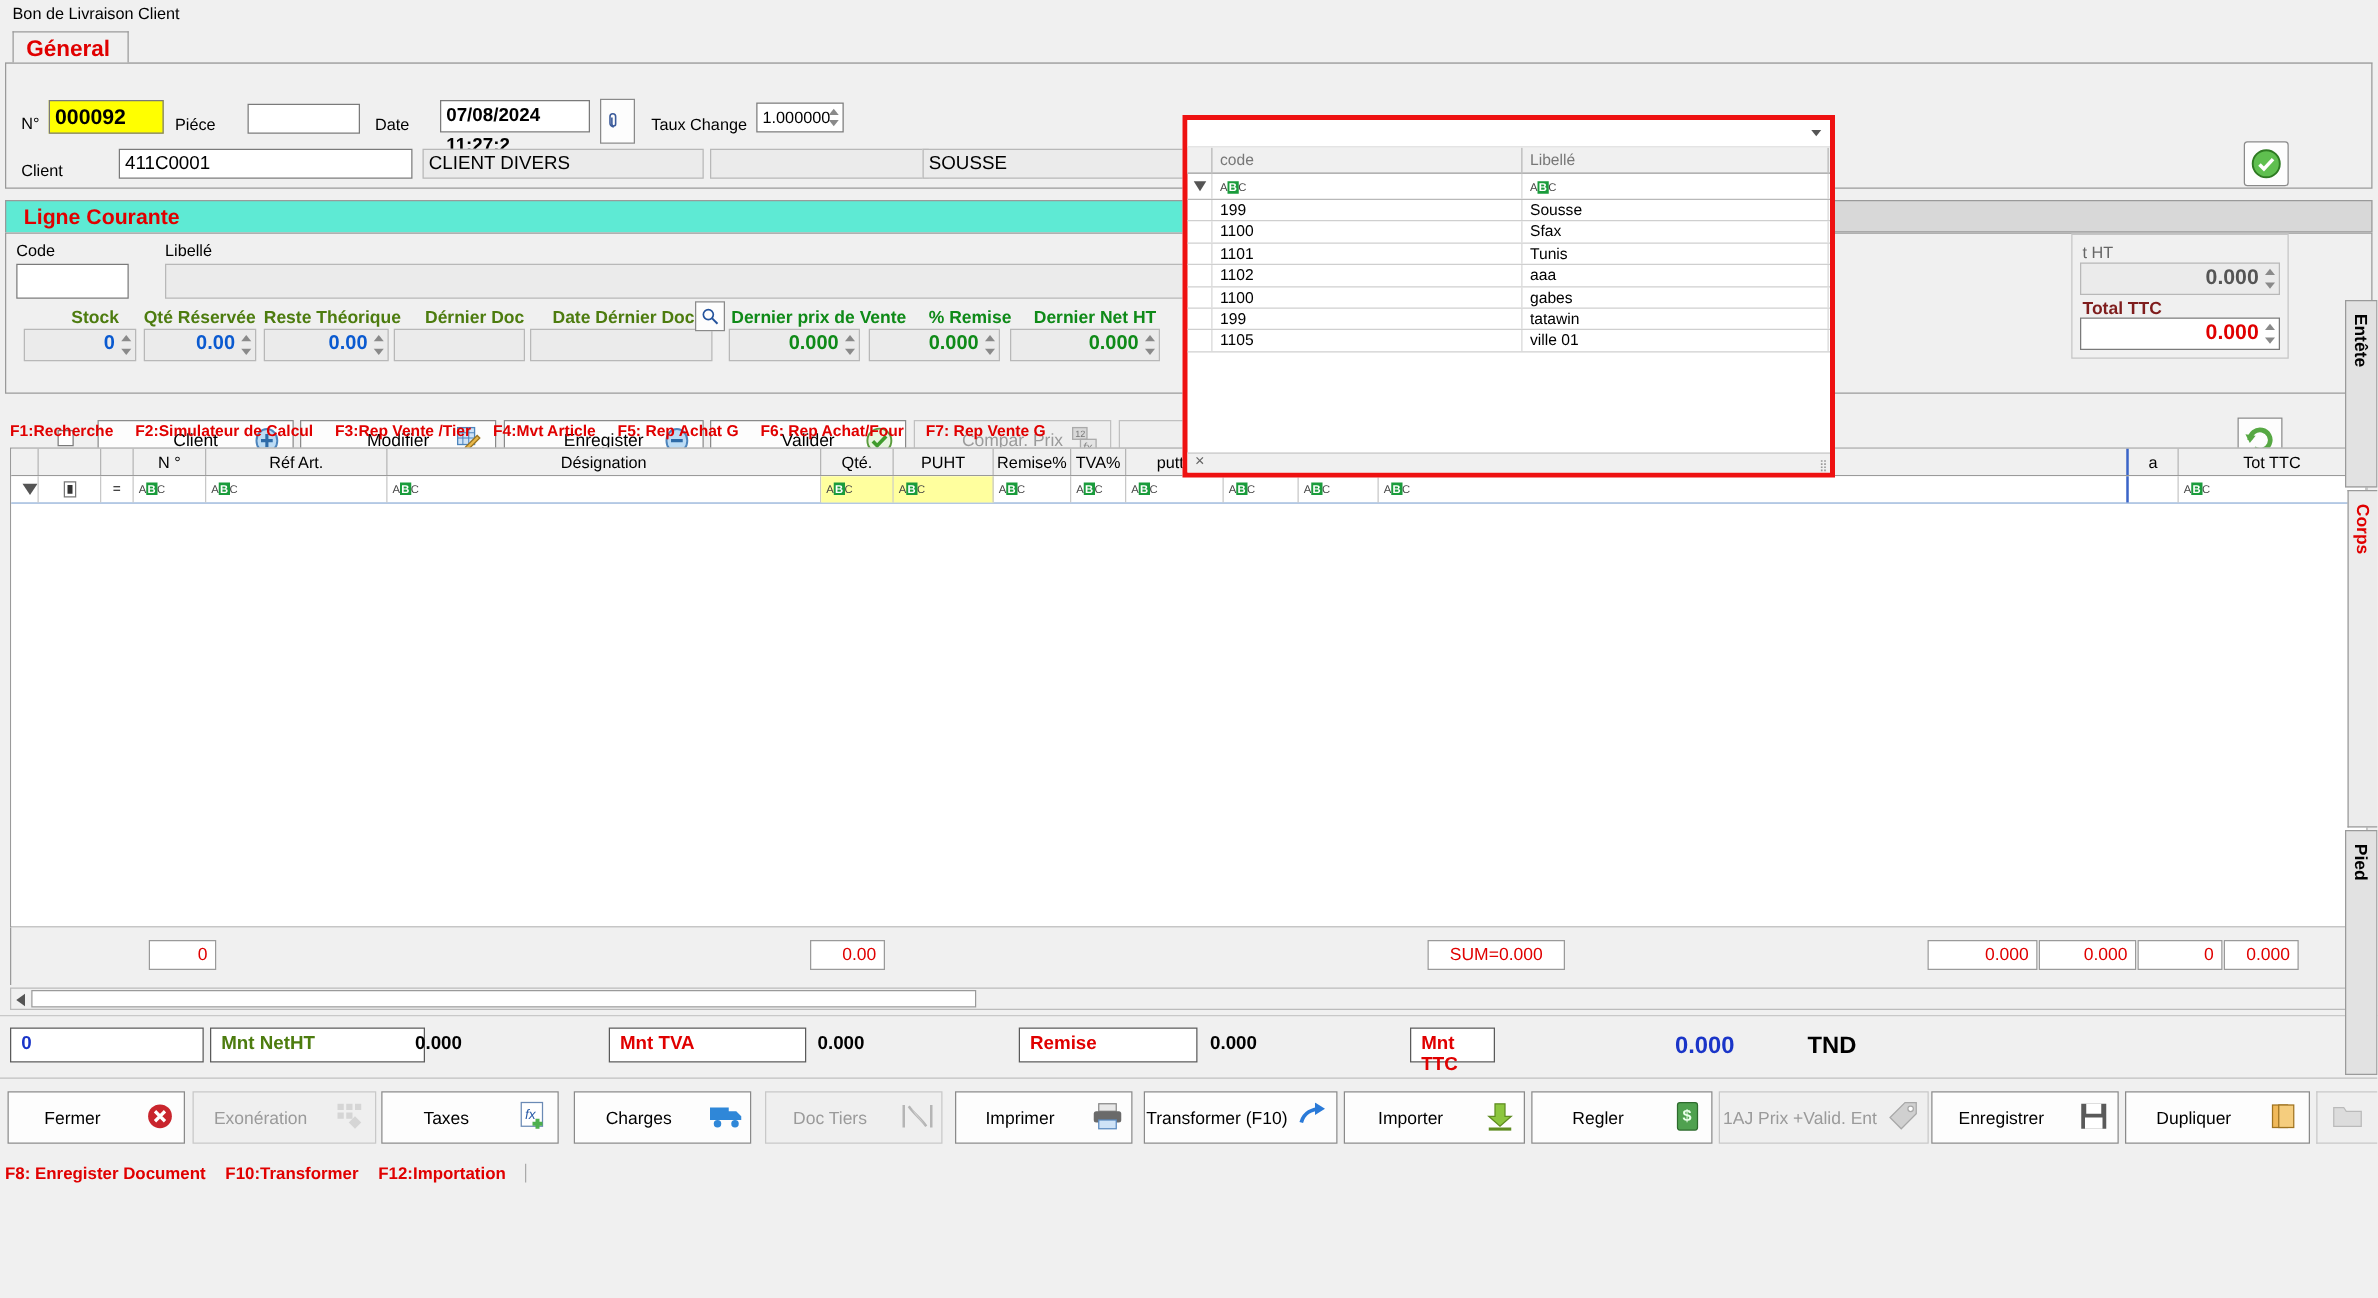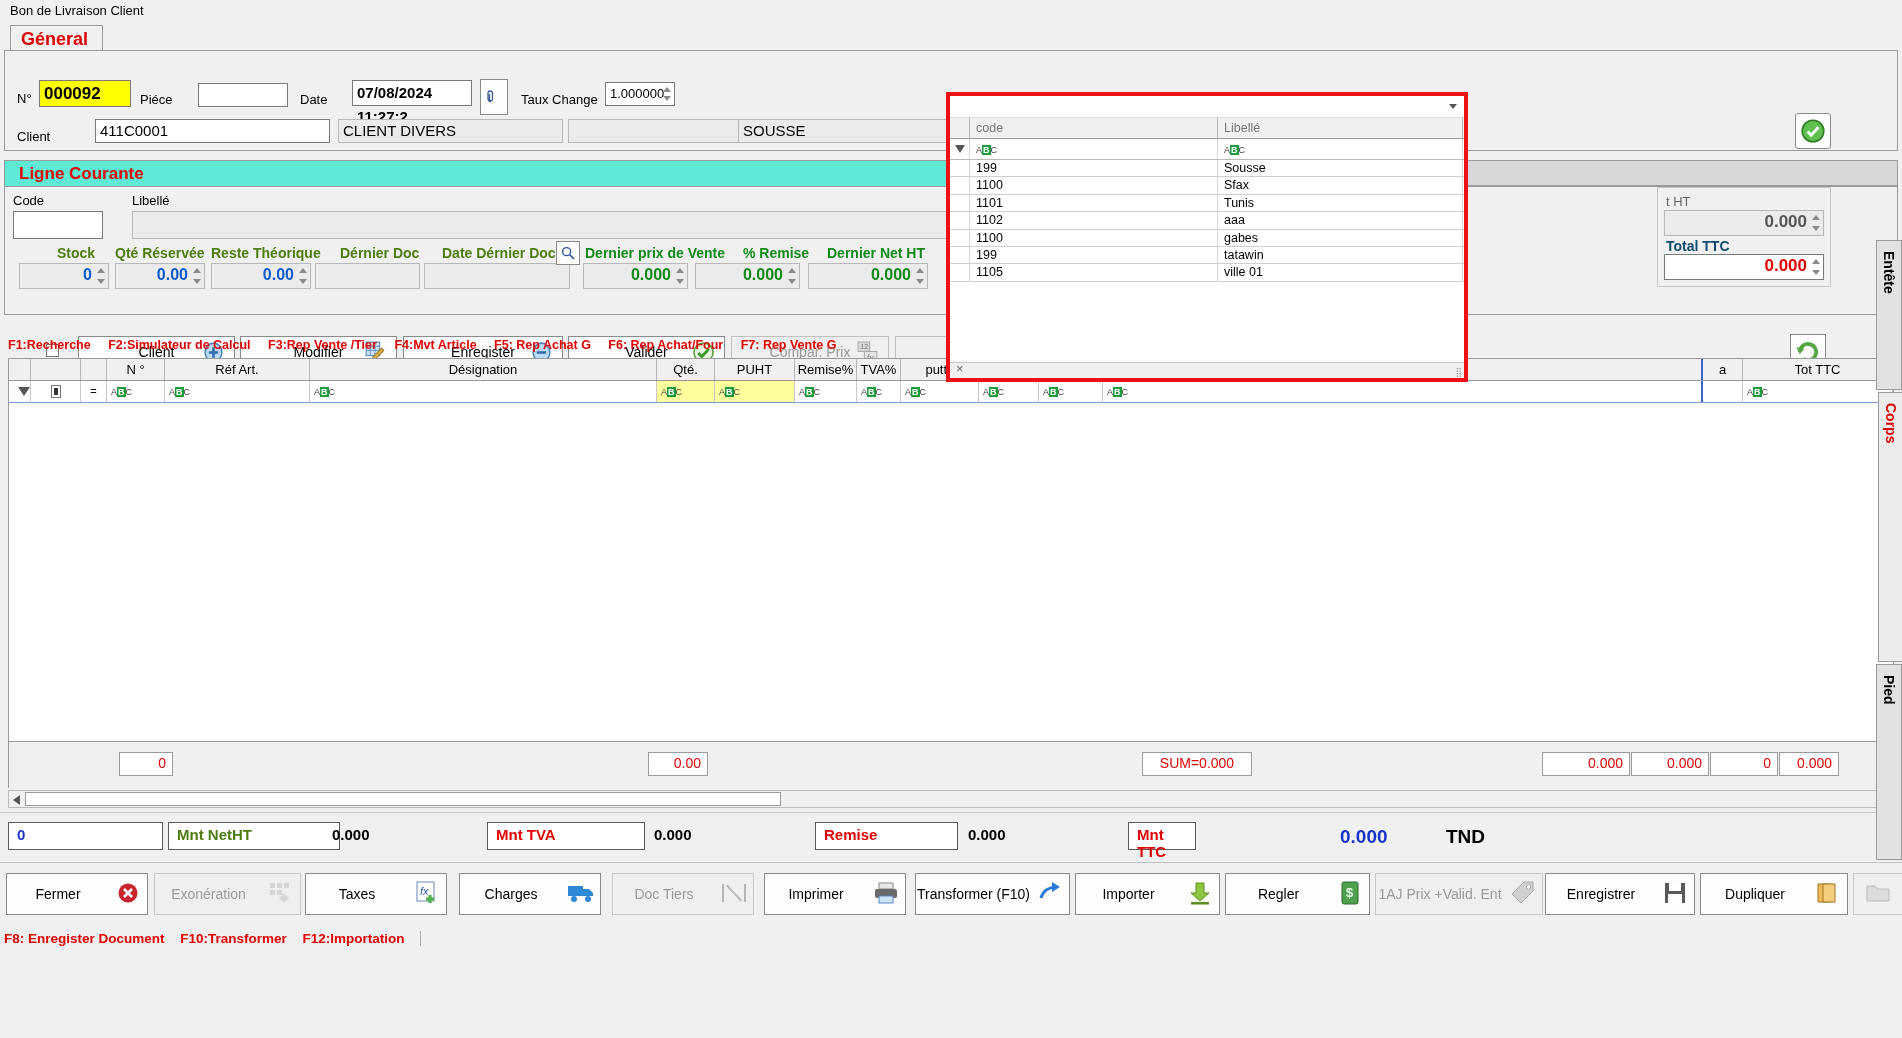--- a/index.html
+++ b/index.html
@@ -68,21 +68,21 @@
     border:1px solid #9a9a9a; border-bottom:1px solid #9a9a9a; background:#d8d8d8;
     font-size:14px; padding:5px 0 0 14px; color:#000;
   }
   .lc-body {
     position:absolute; left:0; top:26px; width:1894px; height:129px;
     border:1px solid #9a9a9a; background:#f0f0f0;
   }
   .hdr-b { font-weight:bold; font-size:14px; }
   .blue { color:#4d7c0f; }
   .green { color:#0f8a18; }
-  .red { color:#0c4a6e; }
+  .red { color:#7f1d1d; }
 
   
   .abtn {
     position:absolute; height:32px; border:1px solid #8a8a8a; background:#fdfdfd;
     display:flex; align-items:center; justify-content:center; font-size:14px;
   }
   .abtn.dis { background:#efefef; color:#9a9a9a; border-color:#c0c0c0; }
   .abtn .ic { position:absolute; right:8px; top:3px; }
 
   .fkeys { position:absolute; left:8px; top:338px; font-size:12.5px; color:#e00000; font-weight:bold; }

